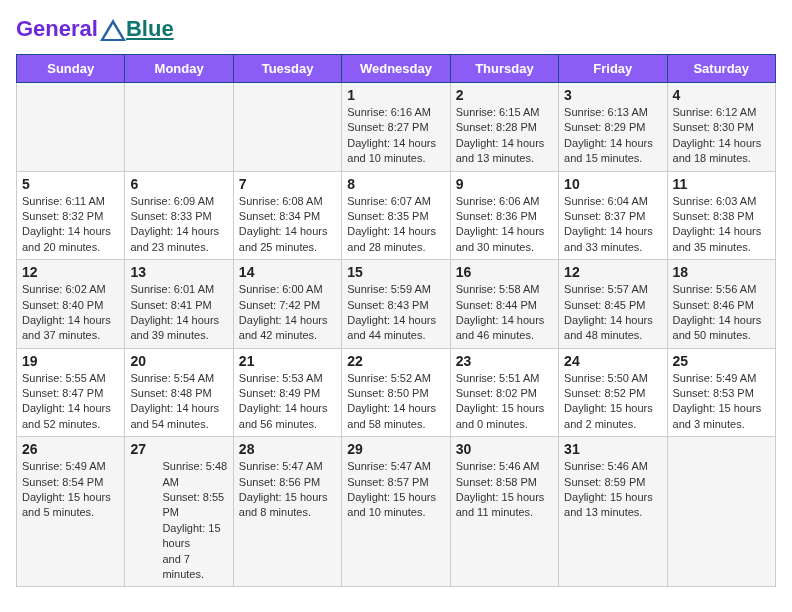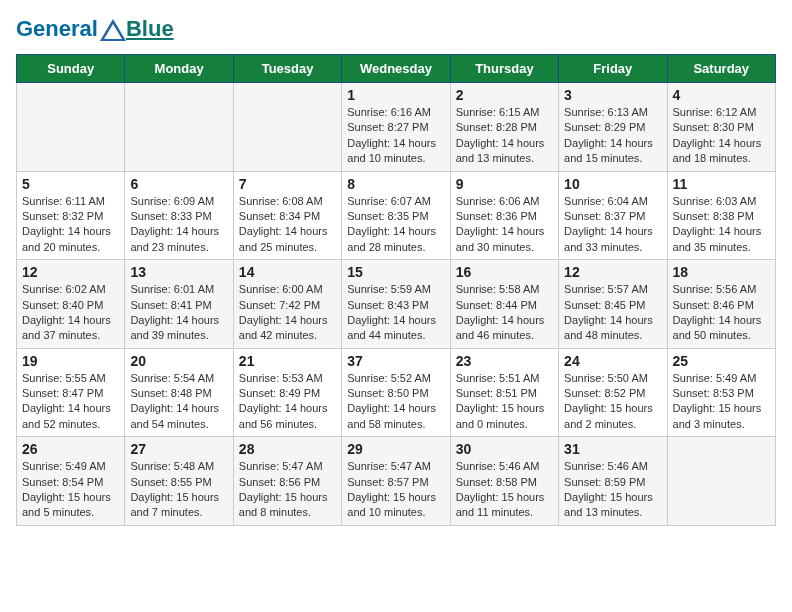--- a/index.html
+++ b/index.html
@@ -30,21 +30,21 @@
     }
     .location {
       font-size: 16px;
       color: #444;
     }
     table {
       width: 100%;
       border-collapse: collapse;
     }
     thead th {
-      background: #15803d;
+      background: #8b5cf6;
       color: #fff;
       text-align: center;
       padding: 6px 4px;
       font-size: 13px;
       font-weight: bold;
       border: 1px solid #1a4a8a;
     }
     tbody td {
       border: 1px solid #ccc;
       vertical-align: top;
@@ -75,21 +75,21 @@
     }
   </style>
 </head>
 <body>
 
 <div class="header">
   <div class="logo">
     <div>
       <div style="display:flex;align-items:center;">
         <div style="font-size:22px;font-weight:bold;color:#1a3a6b;line-height:1.1;">
-          <span style="color:#0369a1;">General</span><svg style="display:inline-block;vertical-align:middle;margin:0 2px;" width="26" height="22" viewBox="0 0 26 22">
+          <span style="color:#6d28d9;">General</span><svg style="display:inline-block;vertical-align:middle;margin:0 2px;" width="26" height="22" viewBox="0 0 26 22">
               <polygon points="13,0 26,22 0,22" fill="#2563a8"></polygon>
               <polygon points="13,5 22,20 4,20" fill="#fff"></polygon>
             </svg>
         </div>
         <div style="font-size:22px;font-weight:bold;color:#0f766e;margin-left:-2px;text-decoration:underline;">Blue</div>
       </div>
     </div>
   </div>
   <div class="title-block">
     <div class="month-title"></div>
@@ -261,30 +261,30 @@
 and 54 minutes.</div>
         </td>
         <td>
           <span class="day-number">21</span>
           <div class="day-info" style="white-space: pre-line;">Sunrise: 5:53 AM
 Sunset: 8:49 PM
 Daylight: 14 hours
 and 56 minutes.</div>
         </td>
         <td>
-          <span class="day-number">37</span>
+          <span class="day-number">22</span>
           <div class="day-info" style="white-space: pre-line;">Sunrise: 5:52 AM
 Sunset: 8:50 PM
 Daylight: 14 hours
 and 58 minutes.</div>
         </td>
         <td>
           <span class="day-number">23</span>
           <div class="day-info" style="white-space: pre-line;">Sunrise: 5:51 AM
-Sunset: 8:51 PM
+Sunset: 8:02 PM
 Daylight: 15 hours
 and 0 minutes.</div>
         </td>
         <td>
           <span class="day-number">24</span>
           <div class="day-info" style="white-space: pre-line;">Sunrise: 5:50 AM
 Sunset: 8:52 PM
 Daylight: 15 hours
 and 2 minutes.</div>
         </td>
@@ -299,21 +299,21 @@
       <tr>
         <td>
           <span class="day-number">26</span>
           <div class="day-info" style="white-space: pre-line;">Sunrise: 5:49 AM
 Sunset: 8:54 PM
 Daylight: 15 hours
 and 5 minutes.</div>
         </td>
         <td>
           <span class="day-number">27</span>
-          <div class="day-info" style="white-space: pre-line;">Sunrise: 5:48 AM
+          <div class="day-info" style="white-space: pre-line; margin-left: 32px;">Sunrise: 5:48 AM
 Sunset: 8:55 PM
 Daylight: 15 hours
 and 7 minutes.</div>
         </td>
         <td>
           <span class="day-number">28</span>
           <div class="day-info" style="white-space: pre-line;">Sunrise: 5:47 AM
 Sunset: 8:56 PM
 Daylight: 15 hours
 and 8 minutes.</div>

